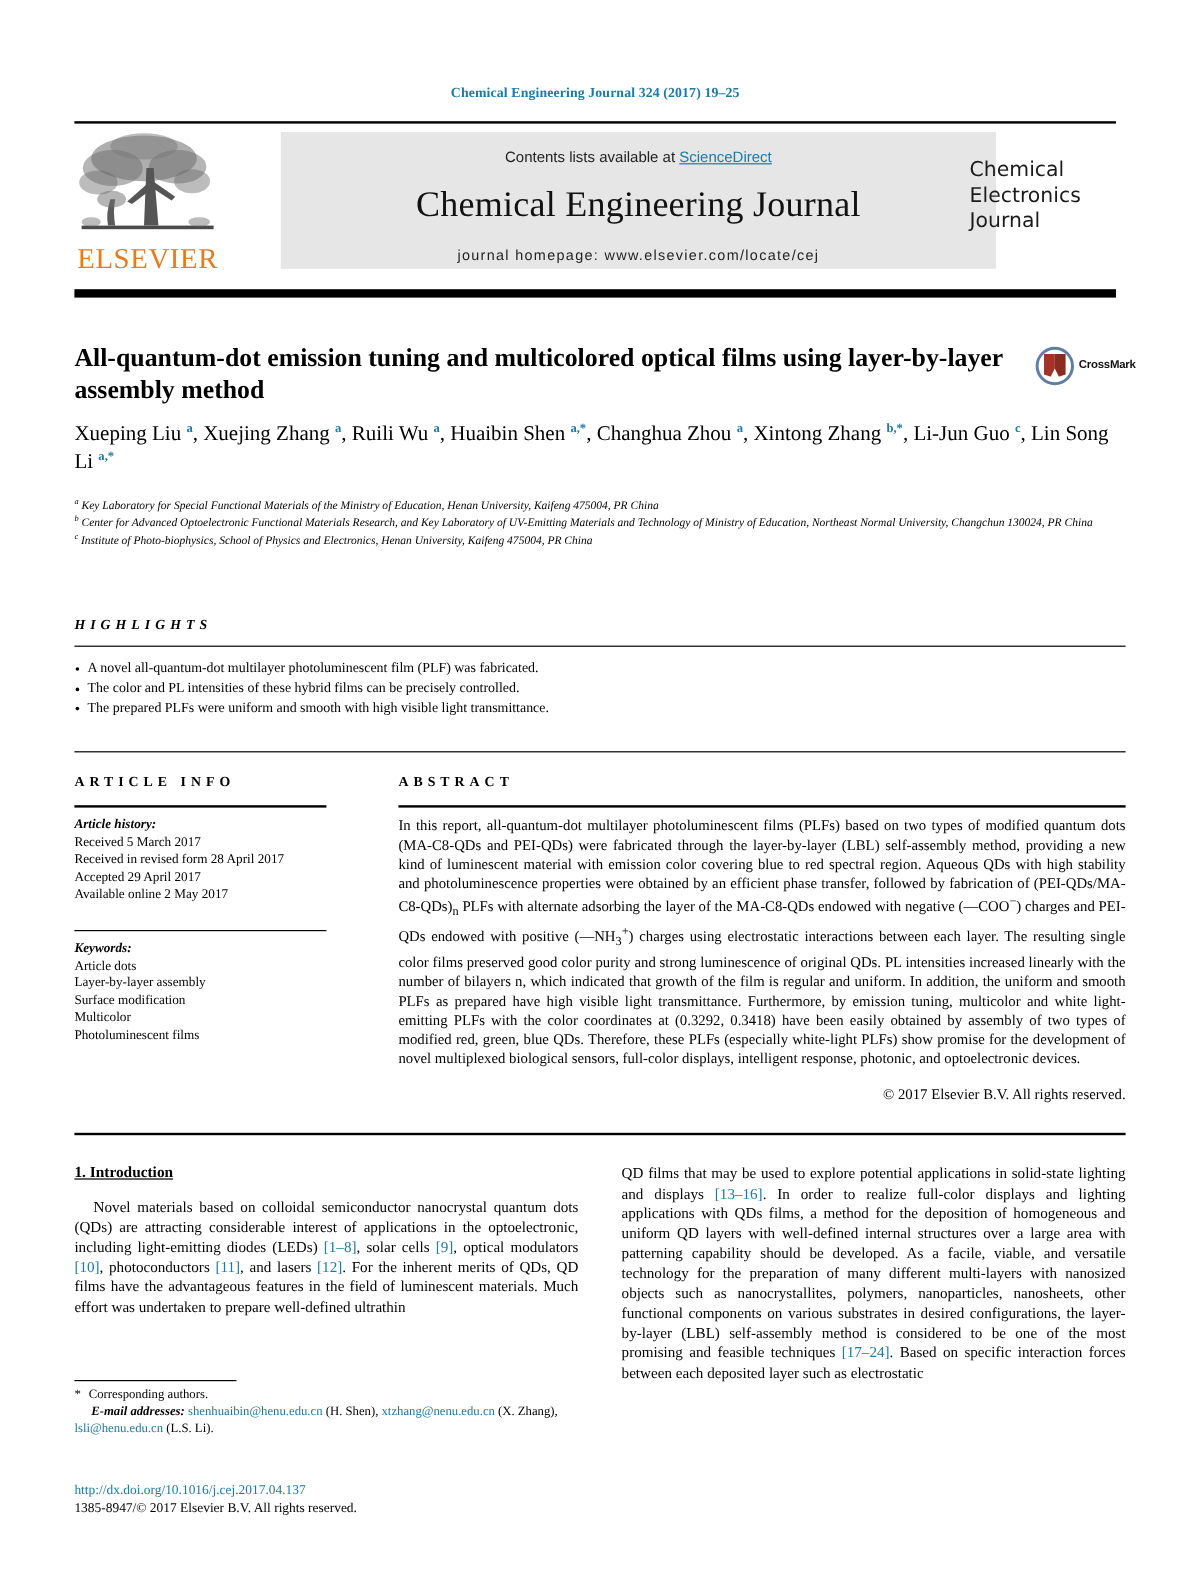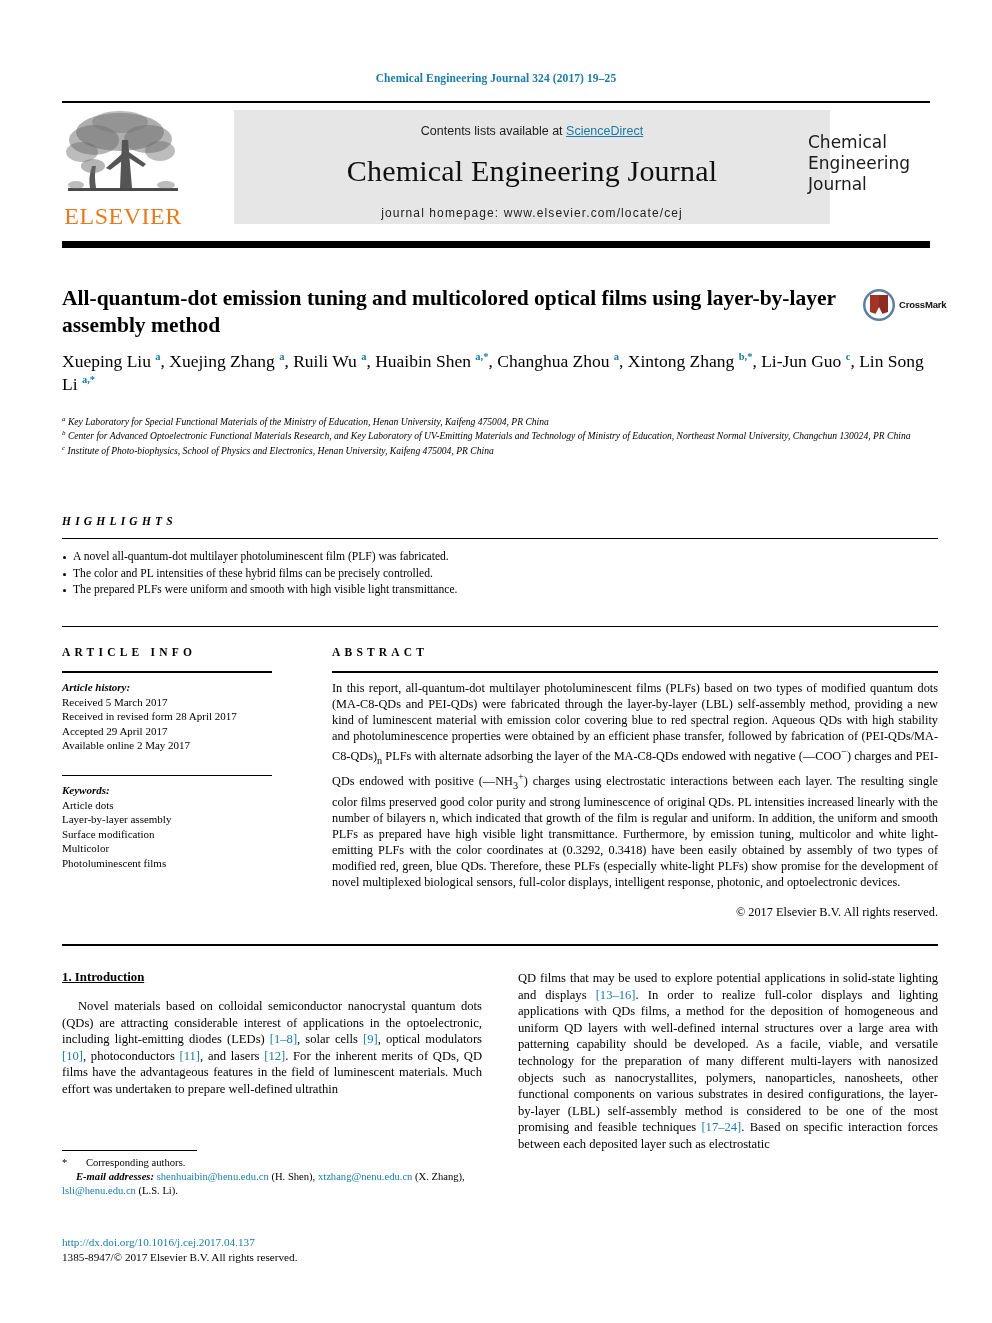--- a/index.html
+++ b/index.html
@@ -343,21 +343,21 @@
   }
   .footnote {
     position: absolute;
     left: 62px; top: 1156px;
     width: 425px;
     font-family: "Liberation Serif", serif;
     font-size: 10.6px;
     line-height: 14.2px;
     color: #000;
   }
-  .footnote .fn-star { margin-left: 16px; }
+  .footnote .fn-star { margin-left: 4px; }
   .footnote .fn-ital { font-style: italic; font-weight: bold; }
   .email { color: #1a7aa8; }
   .doi-block {
     position: absolute;
     left: 62px; top: 1235px;
     width: 430px;
     font-family: "Liberation Serif", serif;
     font-size: 11.2px;
     line-height: 14.6px;
     color: #000;
@@ -400,21 +400,21 @@
     <div class="hdr-center">
       <div class="contents-line">
         <span>Contents lists available at </span><a class="sd" href="#">ScienceDirect</a>
       </div>
       <div class="journal-name">Chemical Engineering Journal</div>
       <div class="homepage-line">journal homepage: www.elsevier.com/locate/cej</div>
     </div>
 
     <div class="hdr-cover">
       <div>Chemical</div>
-      <div>Engineering</div>
+      <div>Electronics</div>
       <div>Journal</div>
     </div>
   </div>
 
   <div class="hdr-bar"></div>
 
   <div class="title-block">
     <h1 class="paper-title">All-quantum-dot emission tuning and multicolored optical films using layer-by-layer assembly method</h1>
   </div>
 

